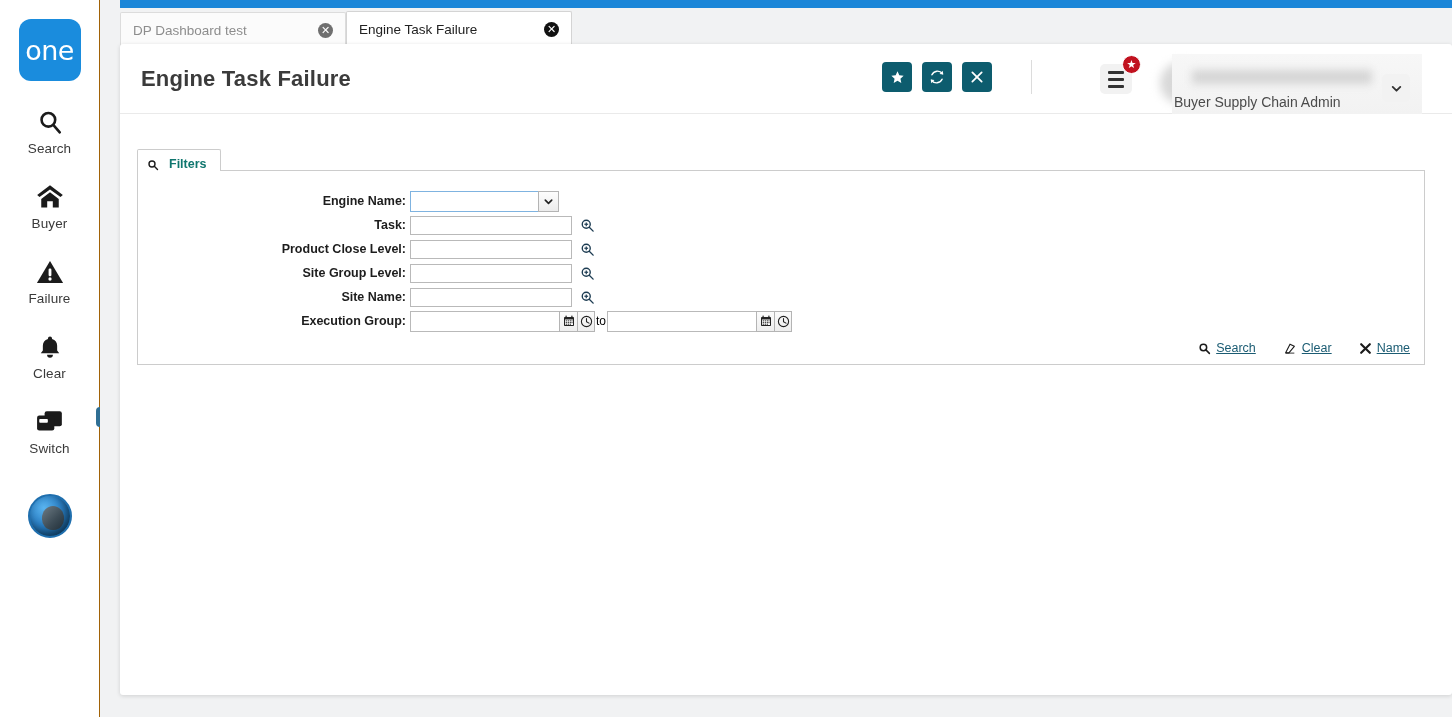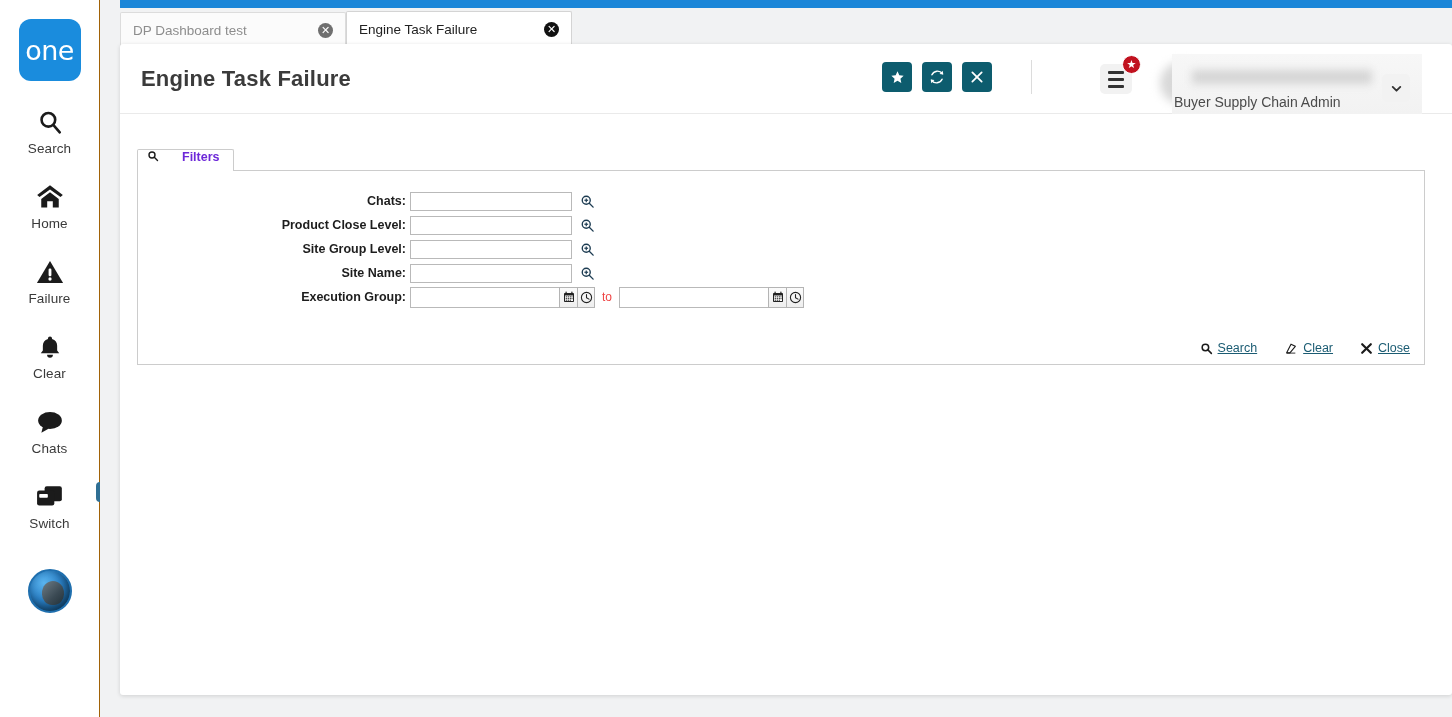--- a/index.html
+++ b/index.html
@@ -129,22 +129,22 @@
     position:absolute; right:12px; top:20px; width:28px; height:28px; border-radius:5px;
     background:#f2f2f2; display:flex; align-items:center; justify-content:center; cursor:pointer;
     color:#333; font-size:12px;
   }
 
   
   .filters-wrap { position:absolute; left:17px; top:105px; width:1288px; }
   .filters-tabrow { display:flex; }
   .filters-tab {
     height:22px; padding:0 13px 0 9px; border:1px solid #cccccc; border-bottom:none;
-    background:#fff; display:flex; align-items:flex-start; gap:23px;
-    font-size:12.5px; font-weight:bold; color:#6d28d9; border-radius:2px 2px 0 0;
+    background:#fff; display:flex; align-items:flex-end; gap:10px;
+    font-size:12.5px; font-weight:bold; color:#0f766e; border-radius:2px 2px 0 0;
     position:relative; z-index:2;
   }
   .filters-body {
     border:1px solid #cccccc; background:#fff; margin-top:-1px;
     padding:18px 0 14px 0; height:195px; position:relative;
   }
   .frow { display:flex; align-items:center; height:24px; margin-bottom:0px; }
   .flabel {
     width:272px; text-align:right; padding-right:4px;
     font-size:12.5px; font-weight:bold; color:#1d1d1d; white-space:nowrap;
@@ -168,21 +168,21 @@
     cursor:pointer; color:#1d3c52;
   }
   .dt-field { display:flex; align-items:stretch; }
   .dt-input { width:149px; height:21px; border:1px solid #b9b9b9; border-right:none; background:#fff; }
   .dt-btn {
     width:18px; height:21px; border:1px solid #b4b4b4; border-right:none;
     background:linear-gradient(180deg,#fbfbfb 0%, #eeeeee 100%);
     display:flex; align-items:center; justify-content:center; cursor:pointer; color:#222;
   }
   .dt-btn:last-child { border-right:1px solid #b4b4b4; }
-  .to-word { font-size:12px; color:#ef4444; margin:0 7px; }
+  .to-word { font-size:12px; color:#000000; margin:0 1px; }
 
   .filter-actions {
     position:absolute; right:14px; bottom:9px; display:flex; align-items:center; gap:27px;
   }
   .factn { display:flex; align-items:center; gap:5px; cursor:pointer; }
   .factn .fa-ic { color:#1d1d1d; display:flex; align-items:center; }
   .factn .fa-tx {
     font-size:12.5px; color:#1b5c73; text-decoration:underline;
   }
   .icon-svg { display:block; }
@@ -205,21 +205,21 @@
       <div class="lbl">Search</div>
     </div>
 
     <div class="rail-item">
       <div class="glyph">
         <svg class="icon-svg" width="28" height="26" viewBox="0 0 24 22" fill="#1b1b1b">
           <path d="M12 1 L23 9.2 L21 11 L12 4.6 L3 11 L1 9.2 Z"></path>
           <path d="M12 7 L19.5 12.7 V20 H14.4 V14.6 H9.6 V20 H4.5 V12.7 Z"></path>
         </svg>
       </div>
-      <div class="lbl">Home</div>
+      <div class="lbl">Buyer</div>
     </div>
 
     <div class="rail-item">
       <div class="glyph">
         <svg class="icon-svg" width="28" height="26" viewBox="0 0 24 22" fill="#1b1b1b">
           <path d="M12 1.5 L23.2 20.5 H0.8 Z"></path>
           <rect x="10.8" y="8" width="2.4" height="6.6" fill="#fff" rx="1"></rect>
           <circle cx="12" cy="17" r="1.4" fill="#fff"></circle>
         </svg>
       </div>
@@ -229,29 +229,20 @@
     <div class="rail-item">
       <div class="glyph">
         <svg class="icon-svg" width="26" height="26" viewBox="0 0 24 24" fill="#1b1b1b">
           <path d="M12 2.2 a1.9 1.9 0 0 1 1.9 1.9 v.5 a6.6 6.6 0 0 1 4.7 6.3 v4.3 l1.9 2.6 H3.5 l1.9-2.6 v-4.3 a6.6 6.6 0 0 1 4.7-6.3 v-.5 A1.9 1.9 0 0 1 12 2.2 z"></path>
           <path d="M9.3 19.2 h5.4 a2.7 2.7 0 0 1-5.4 0 z"></path>
         </svg>
       </div>
       <div class="lbl">Clear</div>
     </div>
 
-    <div class="rail-item">
-      <div class="glyph">
-        <svg class="icon-svg" width="28" height="24" viewBox="0 0 26 22" fill="#1b1b1b">
-          <ellipse cx="13" cy="9.6" rx="11" ry="7.8"></ellipse>
-          <path d="M6.5 15 L5 21 L12 17 Z"></path>
-        </svg>
-      </div>
-      <div class="lbl">Chats</div>
-    </div>
 
     <div class="rail-item">
       <div class="glyph">
         <svg class="icon-svg" width="28" height="24" viewBox="0 0 26 22" fill="#1b1b1b">
           <rect x="8" y="1" width="16" height="14" rx="2"></rect>
           <rect x="1" y="5" width="16" height="14" rx="2"></rect>
           <rect x="3" y="8.2" width="8" height="3.4" fill="#fff" rx=".8"></rect>
         </svg>
         <span class="switch-badge">⇆</span>
       </div>
@@ -332,23 +323,34 @@
             <svg width="12" height="12" viewBox="0 0 24 24" fill="none" stroke="#1b1b1b" stroke-width="2.8">
               <circle cx="10" cy="10" r="6"></circle>
                 <line x1="14.6" y1="14.6" x2="21" y2="21" stroke-linecap="round"></line>
             </svg>
             <span>Filters</span>
           </div>
         </div>
 
         <div class="filters-body">
 
-
-          <div class="frow">
-            <div class="flabel">Chats:</div>
+          <div class="frow">
+            <div class="flabel">Engine Name:</div>
+            <div class="fselect-wrap">
+              <div class="fselect"></div>
+              <div class="fselect-arrow">
+                <svg width="11" height="11" viewBox="0 0 24 24" fill="none" stroke="#222" stroke-width="3.6" stroke-linecap="round" stroke-linejoin="round">
+                  <polyline points="5,9 12,16 19,9"></polyline>
+                </svg>
+              </div>
+            </div>
+          </div>
+
+          <div class="frow">
+            <div class="flabel">Task:</div>
             <input class="finput" value="" style="">
             <div class="mag-btn">
               <svg width="15" height="15" viewBox="0 0 24 24" fill="none" stroke="#1d3c52" stroke-width="2.2">
                 <circle cx="10" cy="10" r="6.4"></circle>
                   <line x1="14.8" y1="14.8" x2="21" y2="21" stroke-linecap="round"></line>
                 <line x1="7" y1="10" x2="13" y2="10" stroke-width="1.9"></line>
                   <line x1="10" y1="7" x2="10" y2="13" stroke-width="1.9"></line>
               </svg>
             </div>
           </div>
@@ -472,21 +474,21 @@
               </span>
               <span class="fa-tx">Clear</span>
             </div>
             <div class="factn">
               <span class="fa-ic">
                 <svg width="13" height="13" viewBox="0 0 24 24" stroke="#1b1b1b" stroke-width="4" stroke-linecap="round">
                   <line x1="4" y1="4" x2="20" y2="20"></line>
                     <line x1="20" y1="4" x2="4" y2="20"></line>
                 </svg>
               </span>
-              <span class="fa-tx">Close</span>
+              <span class="fa-tx">Name</span>
             </div>
           </div>
 
         </div>
       </div>
 
     </div>
   </div>
 </div>
 

